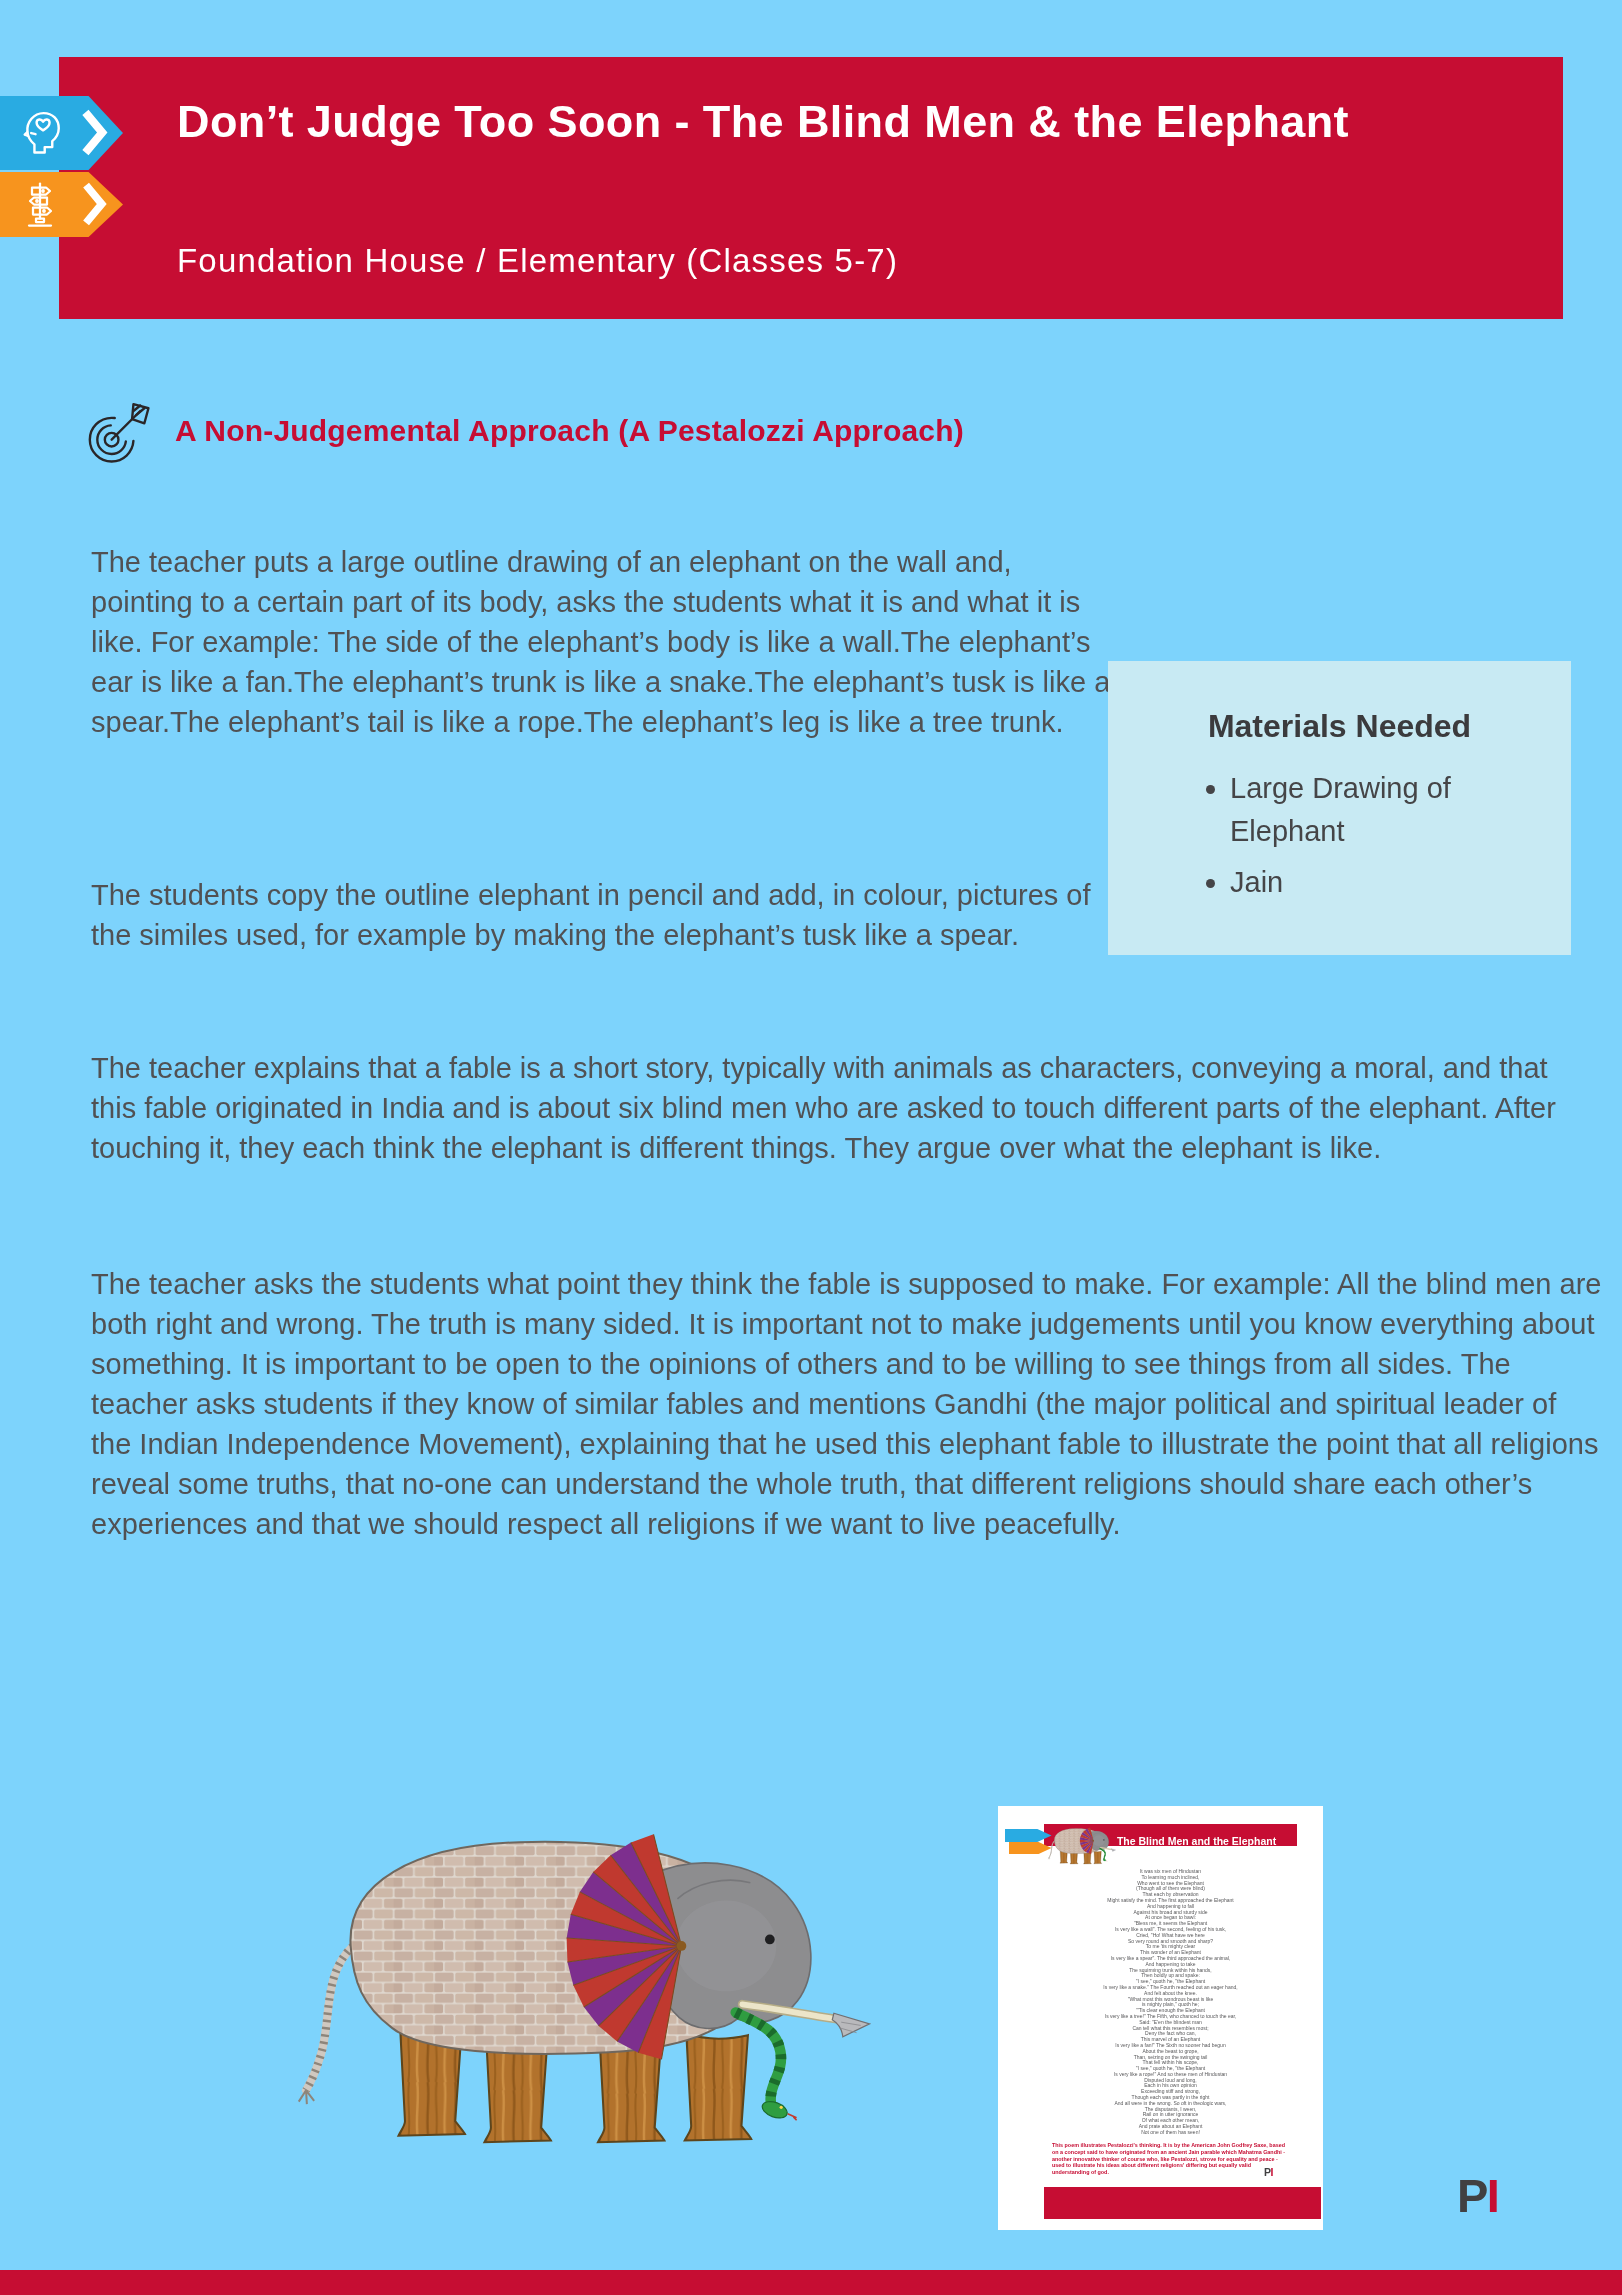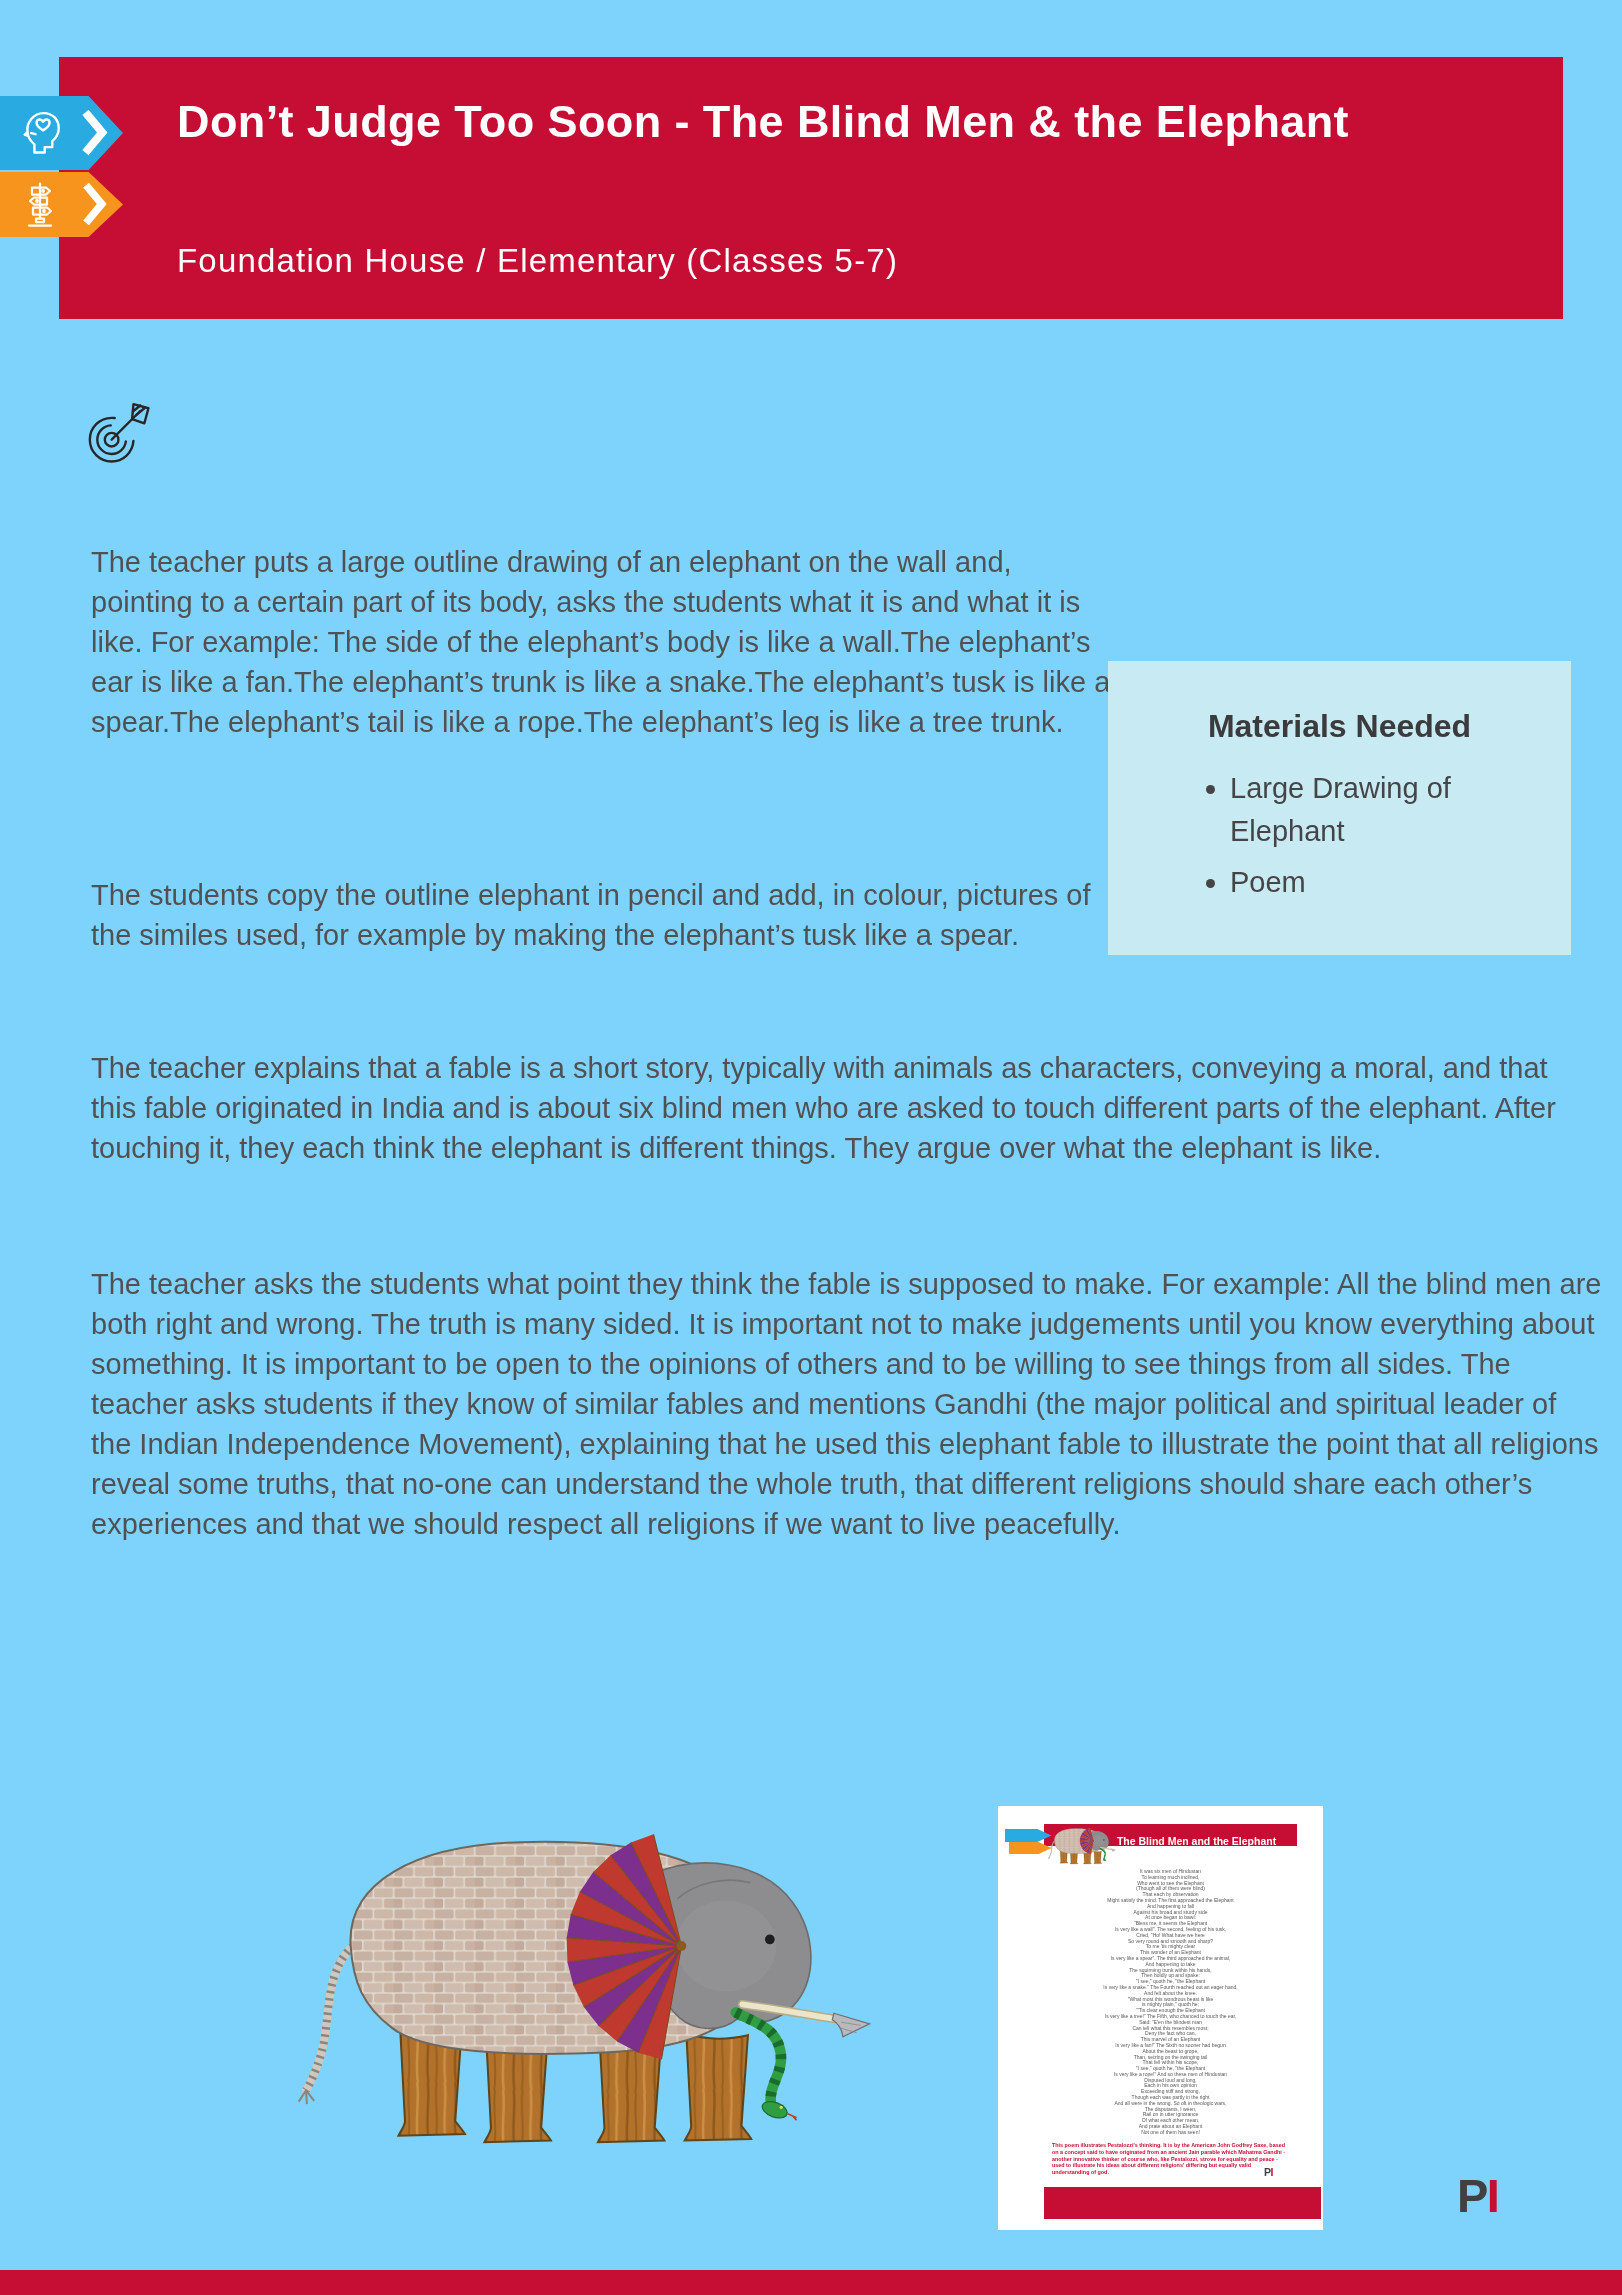--- a/index.html
+++ b/index.html
@@ -193,31 +193,32 @@
   </div>
 
   <svg class="target-icon" width="75" height="81" viewBox="0 0 110 110" fill="none" stroke="#2A2628" stroke-width="3.5" stroke-linecap="round">
     <circle cx="42" cy="64" r="32" pathLength="100" stroke-dasharray="76 24" stroke-dashoffset="-1"></circle>
     <circle cx="42" cy="64" r="21" pathLength="100" stroke-dasharray="72 28" stroke-dashoffset="-2"></circle>
     <circle cx="42" cy="64" r="10"></circle>
     <path d="M42,64 L84,22"></path>
     <path d="M74,12 L96,18 L90,40 L72,34 Z" stroke-linejoin="round"></path>
     <path d="M78,28 l12,-10 M74,22 l10,-8"></path>
   </svg>
+  <div class="section-heading">A Non-Judgemental Approach (A Pestalozzi Approach)</div>
 
   <div class="para para-1">The teacher puts a large outline drawing of an elephant on the wall and, pointing to a certain part of its body, asks the students what it is and what it is like. For example: The side of the elephant’s body is like a wall.The elephant’s ear is like a fan.The elephant’s trunk is like a snake.The elephant’s tusk is like a spear.The elephant’s tail is like a rope.The elephant’s leg is like a tree trunk.</div>
   <div class="para para-2">The students copy the outline elephant in pencil and add, in colour, pictures of the similes used, for example by making the elephant’s tusk like a spear.</div>
   <div class="para para-3">The teacher explains that a fable is a short story, typically with animals as characters, conveying a moral, and that this fable originated in India and is about six blind men who are asked to touch different parts of the elephant. After touching it, they each think the elephant is different things. They argue over what the elephant is like.</div>
   <div class="para para-4">The teacher asks the students what point they think the fable is supposed to make. For example: All the blind men are both right and wrong. The truth is many sided. It is important not to make judgements until you know everything about something. It is important to be open to the opinions of others and to be willing to see things from all sides. The teacher asks students if they know of similar fables and mentions Gandhi (the major political and spiritual leader of the Indian Independence Movement), explaining that he used this elephant fable to illustrate the point that all religions reveal some truths, that no-one can understand the whole truth, that different religions should share each other’s experiences and that we should respect all religions if we want to live peacefully.</div>
 
   <div class="materials">
     <div class="materials-title">Materials Needed</div>
     <ul class="materials-list">
       <li>Large Drawing of Elephant</li>
-      <li>Poem</li>
+      <li>Jain</li>
     </ul>
   </div>
 
   <svg class="elephant" viewBox="0 0 740 400">
     <use href="#elephant-art"></use>
   </svg>
 
   <div class="poem-page">
     <div class="mini-banner">
       <div class="mini-banner-title">The Blind Men and the Elephant</div>

